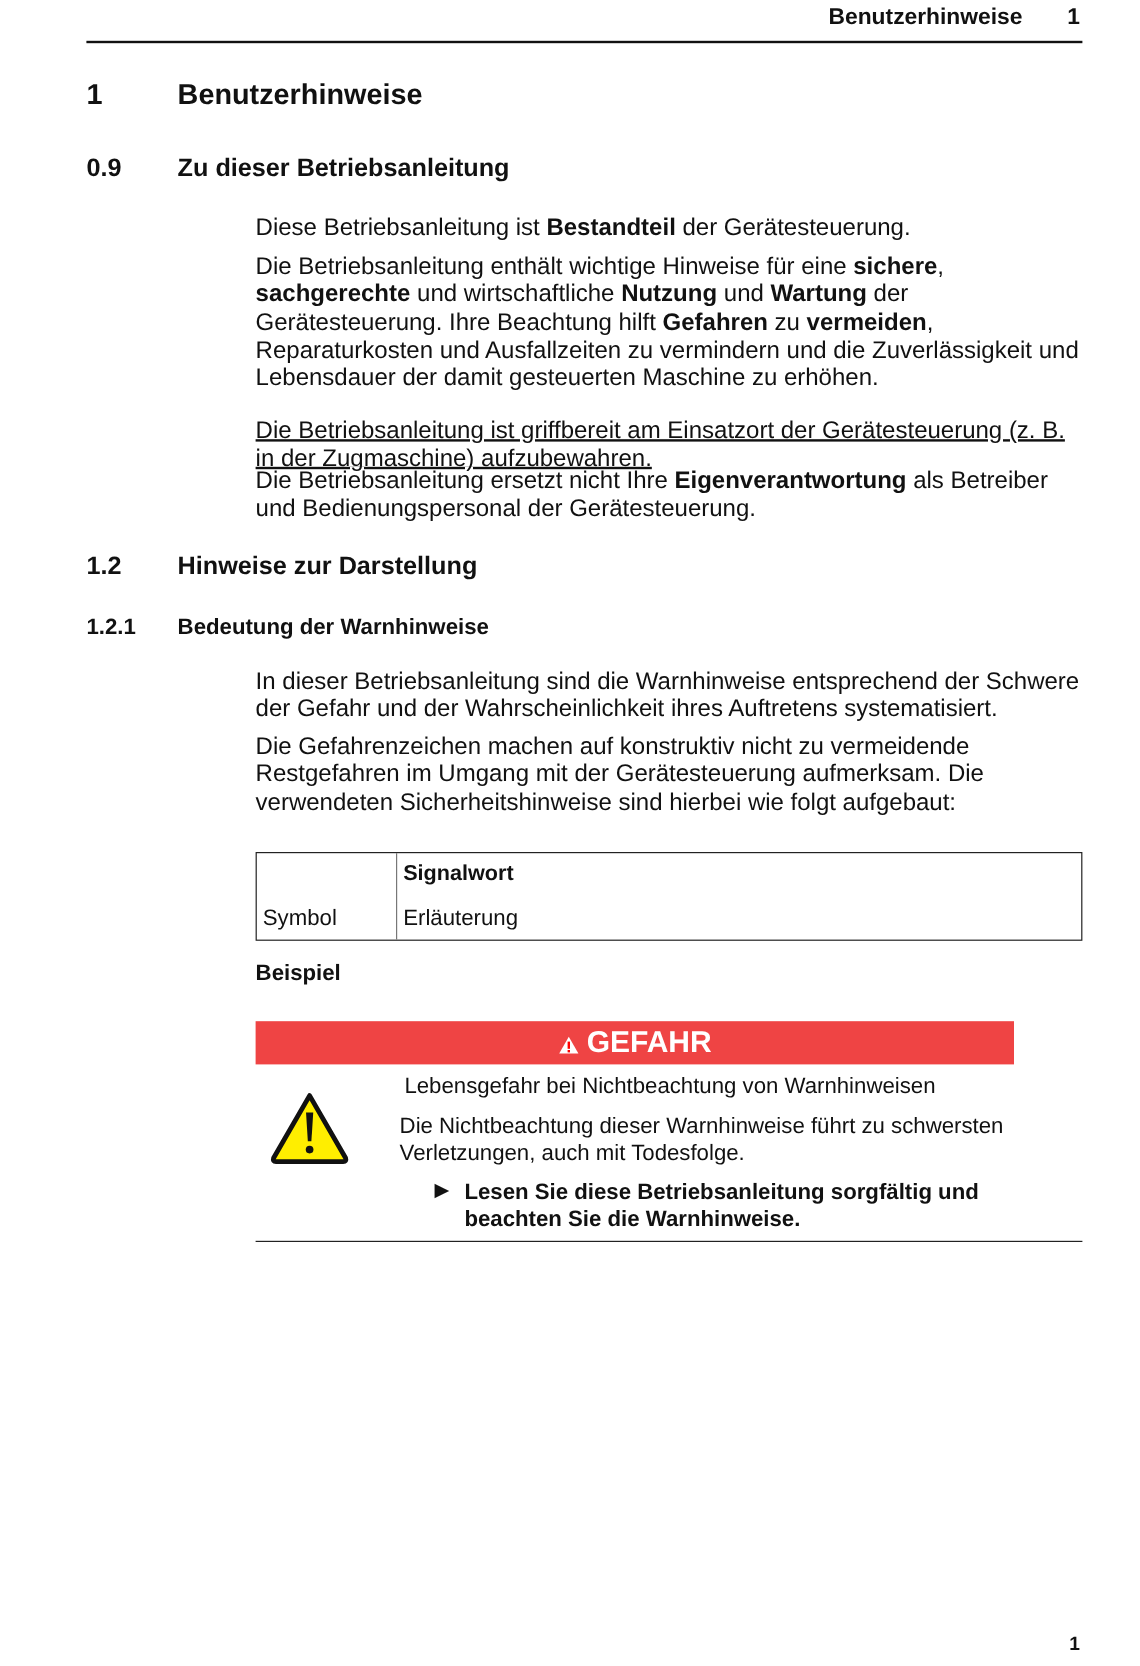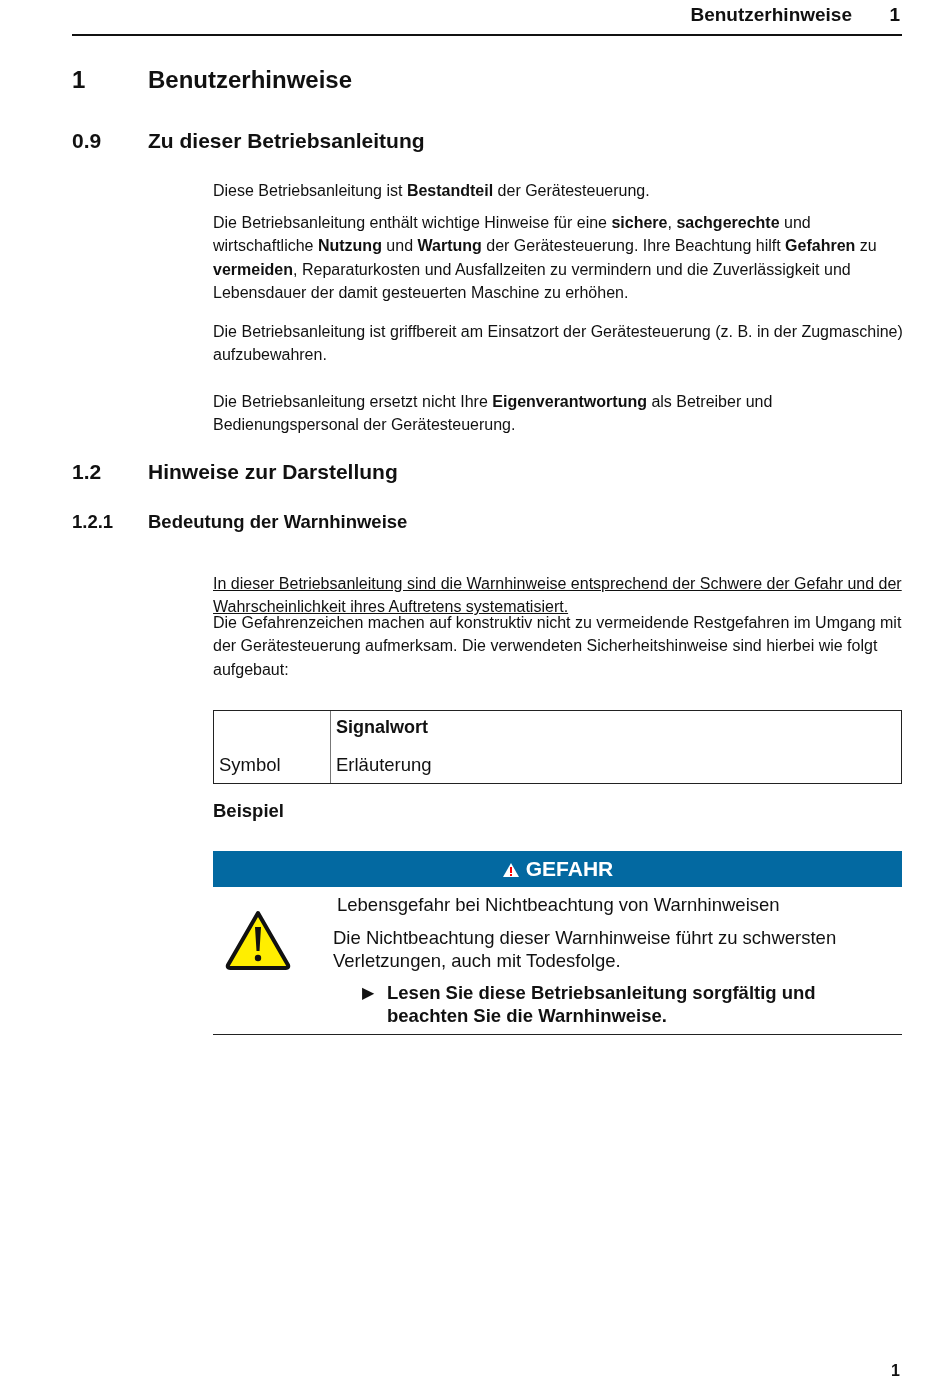--- a/index.html
+++ b/index.html
@@ -17,36 +17,36 @@
     .running-header .rh-num {
       position: absolute; right: 2px; top: 4px; font-weight: bold; font-size: 19px;
     }
     .h1 { position: absolute; left: 72px; top: 66px; font-size: 24px; font-weight: bold; }
     .h2 { position: absolute; left: 72px; font-size: 21px; font-weight: bold; }
     .h3 { position: absolute; left: 72px; font-size: 18.5px; font-weight: bold; }
     .hnum { position: absolute; left: 0; top: 0; }
     .h1 .htext { position: absolute; left: 76px; top: 0; white-space: nowrap; }
     .h2 .htext, .h3 .htext { position: absolute; left: 76px; top: 0; white-space: nowrap; }
     .para {
-      position: absolute; left: 213px; width: 690px; font-size: 16px; line-height: 23.3px;
+      position: absolute; left: 213px; width: 690px; font-size: 20px; line-height: 23.3px;
       margin: 0;
     }
     .para b { font-weight: bold; }
     .sig-table {
       position: absolute; left: 213px; top: 710px; width: 689px; height: 74px;
       border: 1.5px solid #222; box-sizing: border-box;
     }
     .sig-table .col-divider { position: absolute; left: 116px; top: 0; bottom: 0; border-left: 1px solid #777; }
     .sig-table .symbol { position: absolute; left: 5px; top: 43px; font-size: 18.5px; }
     .sig-table .signalwort { position: absolute; left: 122px; top: 6px; font-size: 18px; font-weight: bold; }
     .sig-table .erl { position: absolute; left: 122px; top: 43px; font-size: 18.5px; }
     .beispiel { position: absolute; left: 213px; top: 800px; font-size: 18.5px; font-weight: bold; }
     .danger-bar {
-      position: absolute; left: 213px; top: 851px; width: 689px; height: 36px;
-      background: #0369a1; color: #fff; text-align: center; font-size: 21px; font-weight: bold;
+      position: absolute; left: 213px; top: 851px; width: 632px; height: 36px;
+      background: #ef4444; color: #fff; text-align: center; font-size: 25px; font-weight: bold;
       line-height: 36px;
     }
     .danger-bar .tri { display: inline-block; vertical-align: -2px; margin-right: 6px; }
     .warn-icon { position: absolute; left: 224px; top: 909px; width: 68px; height: 62px; }
     .w-title { position: absolute; left: 337px; top: 894px; font-size: 18.5px; font-weight: normal; white-space: nowrap; }
     .w-text { position: absolute; left: 333px; top: 926px; width: 560px; font-size: 18.5px; line-height: 23.3px; margin: 0; }
     .w-action { position: absolute; left: 362px; top: 981px; width: 540px; font-size: 18.5px; line-height: 23.3px; }
     .w-action .arrow { position: absolute; left: 0; top: 0; font-size: 16px; }
     .w-action .atext { display: block; padding-left: 25px; font-weight: bold; }
     .w-bottom { position: absolute; left: 213px; top: 1034px; width: 689px; border-top: 1.5px solid #222; }
@@ -65,34 +65,34 @@
   <span class="htext">Benutzerhinweise</span>
 </div>
 
 <div class="h2" style="top:129px;">
   <span class="hnum">0.9</span>
   <span class="htext">Zu dieser Betriebsanleitung</span>
 </div>
 
 <p class="para" style="top:179px;"><span>Diese Betriebsanleitung ist </span><b>Bestandteil</b><span> der Gerätesteuerung.</span></p>
 <p class="para" style="top:211px;"><span>Die Betriebsanleitung enthält wichtige Hinweise für eine </span><b>sichere</b><span>, </span><b>sachgerechte</b><span> und wirtschaftliche </span><b>Nutzung</b><span> und </span><b>Wartung</b><span> der Gerätesteuerung. Ihre Beachtung hilft </span><b>Gefahren</b><span> zu </span><b>vermeiden</b><span>, Reparaturkosten und Ausfallzeiten zu vermindern und die Zuverlässigkeit und Lebensdauer der damit gesteuerten Maschine zu er­höhen.</span></p>
-<p class="para" style="top:320px;"><span>Die Betriebsanleitung ist griffbereit am Einsatzort der Gerätesteuerung (z. B. in der Zugmaschine) aufzubewahren.</span></p>
+<p class="para" style="top:348px;text-decoration:underline;"><span>Die Betriebsanleitung ist griffbereit am Einsatzort der Gerätesteuerung (z. B. in der Zugmaschine) aufzubewahren.</span></p>
 <p class="para" style="top:390px;"><span>Die Betriebsanleitung ersetzt nicht Ihre </span><b>Eigenverantwortung</b><span> als Betreiber und Bedienungspersonal der Gerätesteuerung.</span></p>
 
 <div class="h2" style="top:460px;">
   <span class="hnum">1.2</span>
   <span class="htext">Hinweise zur Darstellung</span>
 </div>
 
 <div class="h3" style="top:511px;">
   <span class="hnum">1.2.1</span>
   <span class="htext">Bedeutung der Warnhinweise</span>
 </div>
 
-<p class="para" style="top:572px;text-decoration:underline;"><span>In dieser Betriebsanleitung sind die Warnhinweise entsprechend der Schwere der Gefahr und der Wahrscheinlichkeit ihres Auftretens systematisiert.</span></p>
+<p class="para" style="top:557px;"><span>In dieser Betriebsanleitung sind die Warnhinweise entsprechend der Schwere der Gefahr und der Wahrscheinlichkeit ihres Auftretens systematisiert.</span></p>
 <p class="para" style="top:611px;"><span>Die Gefahrenzeichen machen auf konstruktiv nicht zu vermeidende Restgefah­ren im Umgang mit der Gerätesteuerung aufmerksam. Die verwendeten Sicher­heitshinweise sind hierbei wie folgt aufgebaut:</span></p>
 
 <div class="sig-table">
   <div class="col-divider"></div>
   <span class="symbol">Symbol</span>
   <span class="signalwort">Signalwort</span>
   <span class="erl">Erläuterung</span>
 </div>
 
 <div class="beispiel">Beispiel</div>

